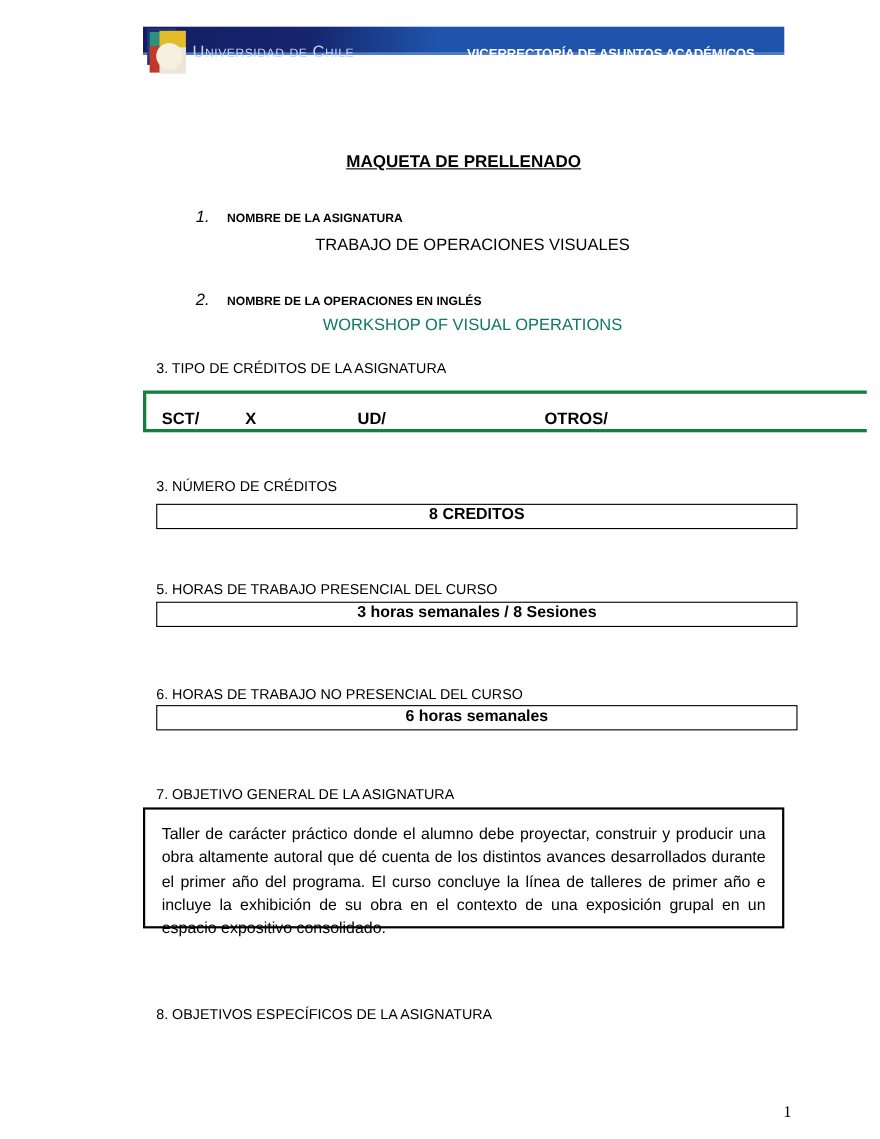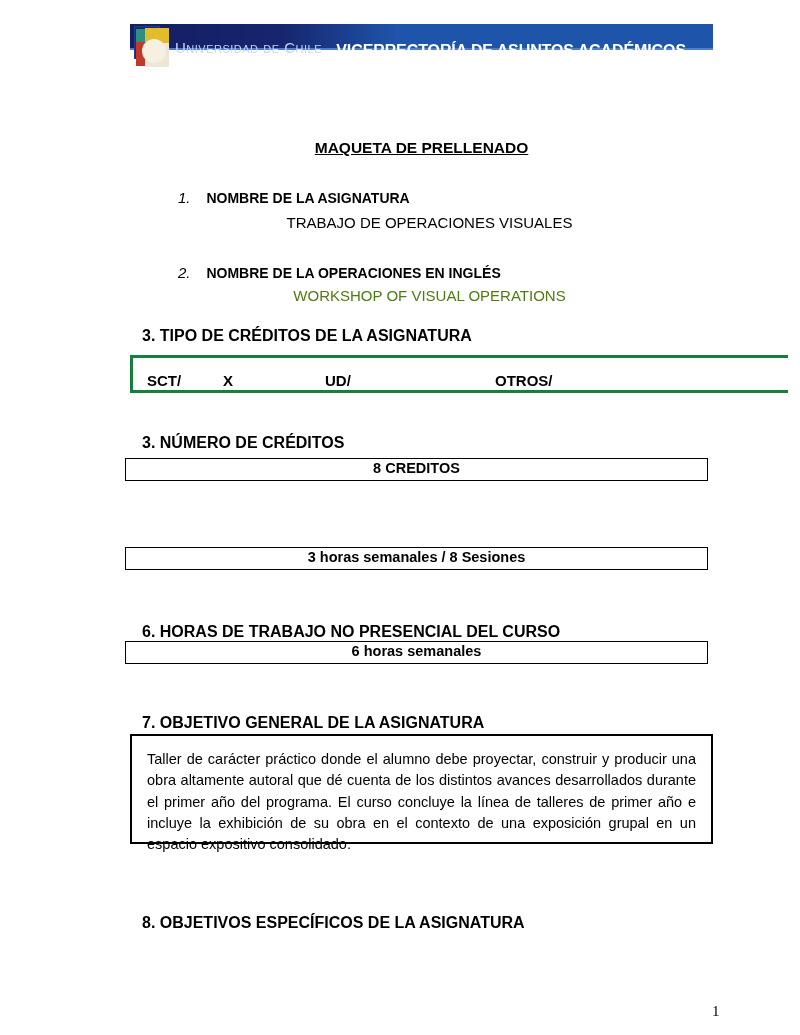--- a/index.html
+++ b/index.html
@@ -27,21 +27,21 @@
     left: 33px; top: 3px;
     font-size: 15px;
     font-variant: small-caps;
     letter-spacing: 0.5px;
     color: #c8d4f0;
     white-space: nowrap;
   }
   .dept-name {
     position: absolute;
     right: 15px; top: 6px;
-    font-size: 16px;
+    font-size: 12px;
     font-weight: bold;
     letter-spacing: -0.1px;
     color: #ffffff;
     white-space: nowrap;
   }
   .logo {
     position: absolute;
     left: 4px; top: 2px;
     width: 21px; height: 33px;
     background: #1a2a70;
@@ -71,45 +71,45 @@
     white-space: nowrap;
   }
   .list-item .num {
     display: inline-block;
     width: 24px;
     font-style: italic;
     font-size: 15px;
   }
   .list-item .head {
     font-weight: bold;
-    font-size: 14px;
+    font-size: 11px;
     text-align: center;
   }
   .value-line {
     position: absolute;
     left: 106px;
     width: 583px;
     padding-left: 28px;
     text-align: center;
     font-size: 15px;
     white-space: nowrap;
   }
-  .value-gray { color: #4d7c0f; }
+  .value-gray { color: #0f766e; }
 
   .sec-heading {
     position: absolute;
     left: 106px;
-    font-size: 16px;
-    font-weight: bold;
+    font-size: 13px;
+    font-weight: normal;
     white-space: nowrap;
   }
 
   .box {
     position: absolute;
-    left: 101px;
+    left: 118px;
     width: 583px;
     border: 1.5px solid #000000;
     font-size: 14.5px;
     font-weight: bold;
   }
   .box.centered { text-align: center; padding-top: 1px; }
 
   .credit-table {
     position: absolute;
     left: 106px; top: 331px;
@@ -185,20 +185,21 @@
   <div class="credit-table">
     <span class="cell cell-sct">SCT/</span>
     <span class="cell cell-x">X</span>
     <span class="cell cell-ud">UD/</span>
     <span class="cell cell-otros">OTROS/</span>
   </div>
 
   <div class="sec-heading" style="top:398px">3. NÚMERO DE CRÉDITOS</div>
   <div class="box centered" style="top:434px;height:23px">8 CREDITOS</div>
 
+  <div class="sec-heading" style="top:492px">5. HORAS DE TRABAJO PRESENCIAL DEL CURSO</div>
   <div class="box centered" style="top:523px;height:23px">3 horas semanales / 8 Sesiones</div>
 
   <div class="sec-heading" style="top:587px">6. HORAS DE TRABAJO NO PRESENCIAL DEL CURSO</div>
   <div class="box centered" style="top:617px;height:23px">6 horas semanales</div>
 
   <div class="sec-heading" style="top:678px">7. OBJETIVO GENERAL DE LA ASIGNATURA</div>
   <div class="objective-box">
     <p>Taller de carácter práctico donde el alumno debe proyectar, construir y producir una obra altamente autoral que dé cuenta de los distintos avances desarrollados durante el primer año del programa. El curso concluye la línea de talleres de primer año e incluye la exhibición de su obra en el contexto de una exposición grupal en un espacio expositivo consolidado.</p>
   </div>
 

